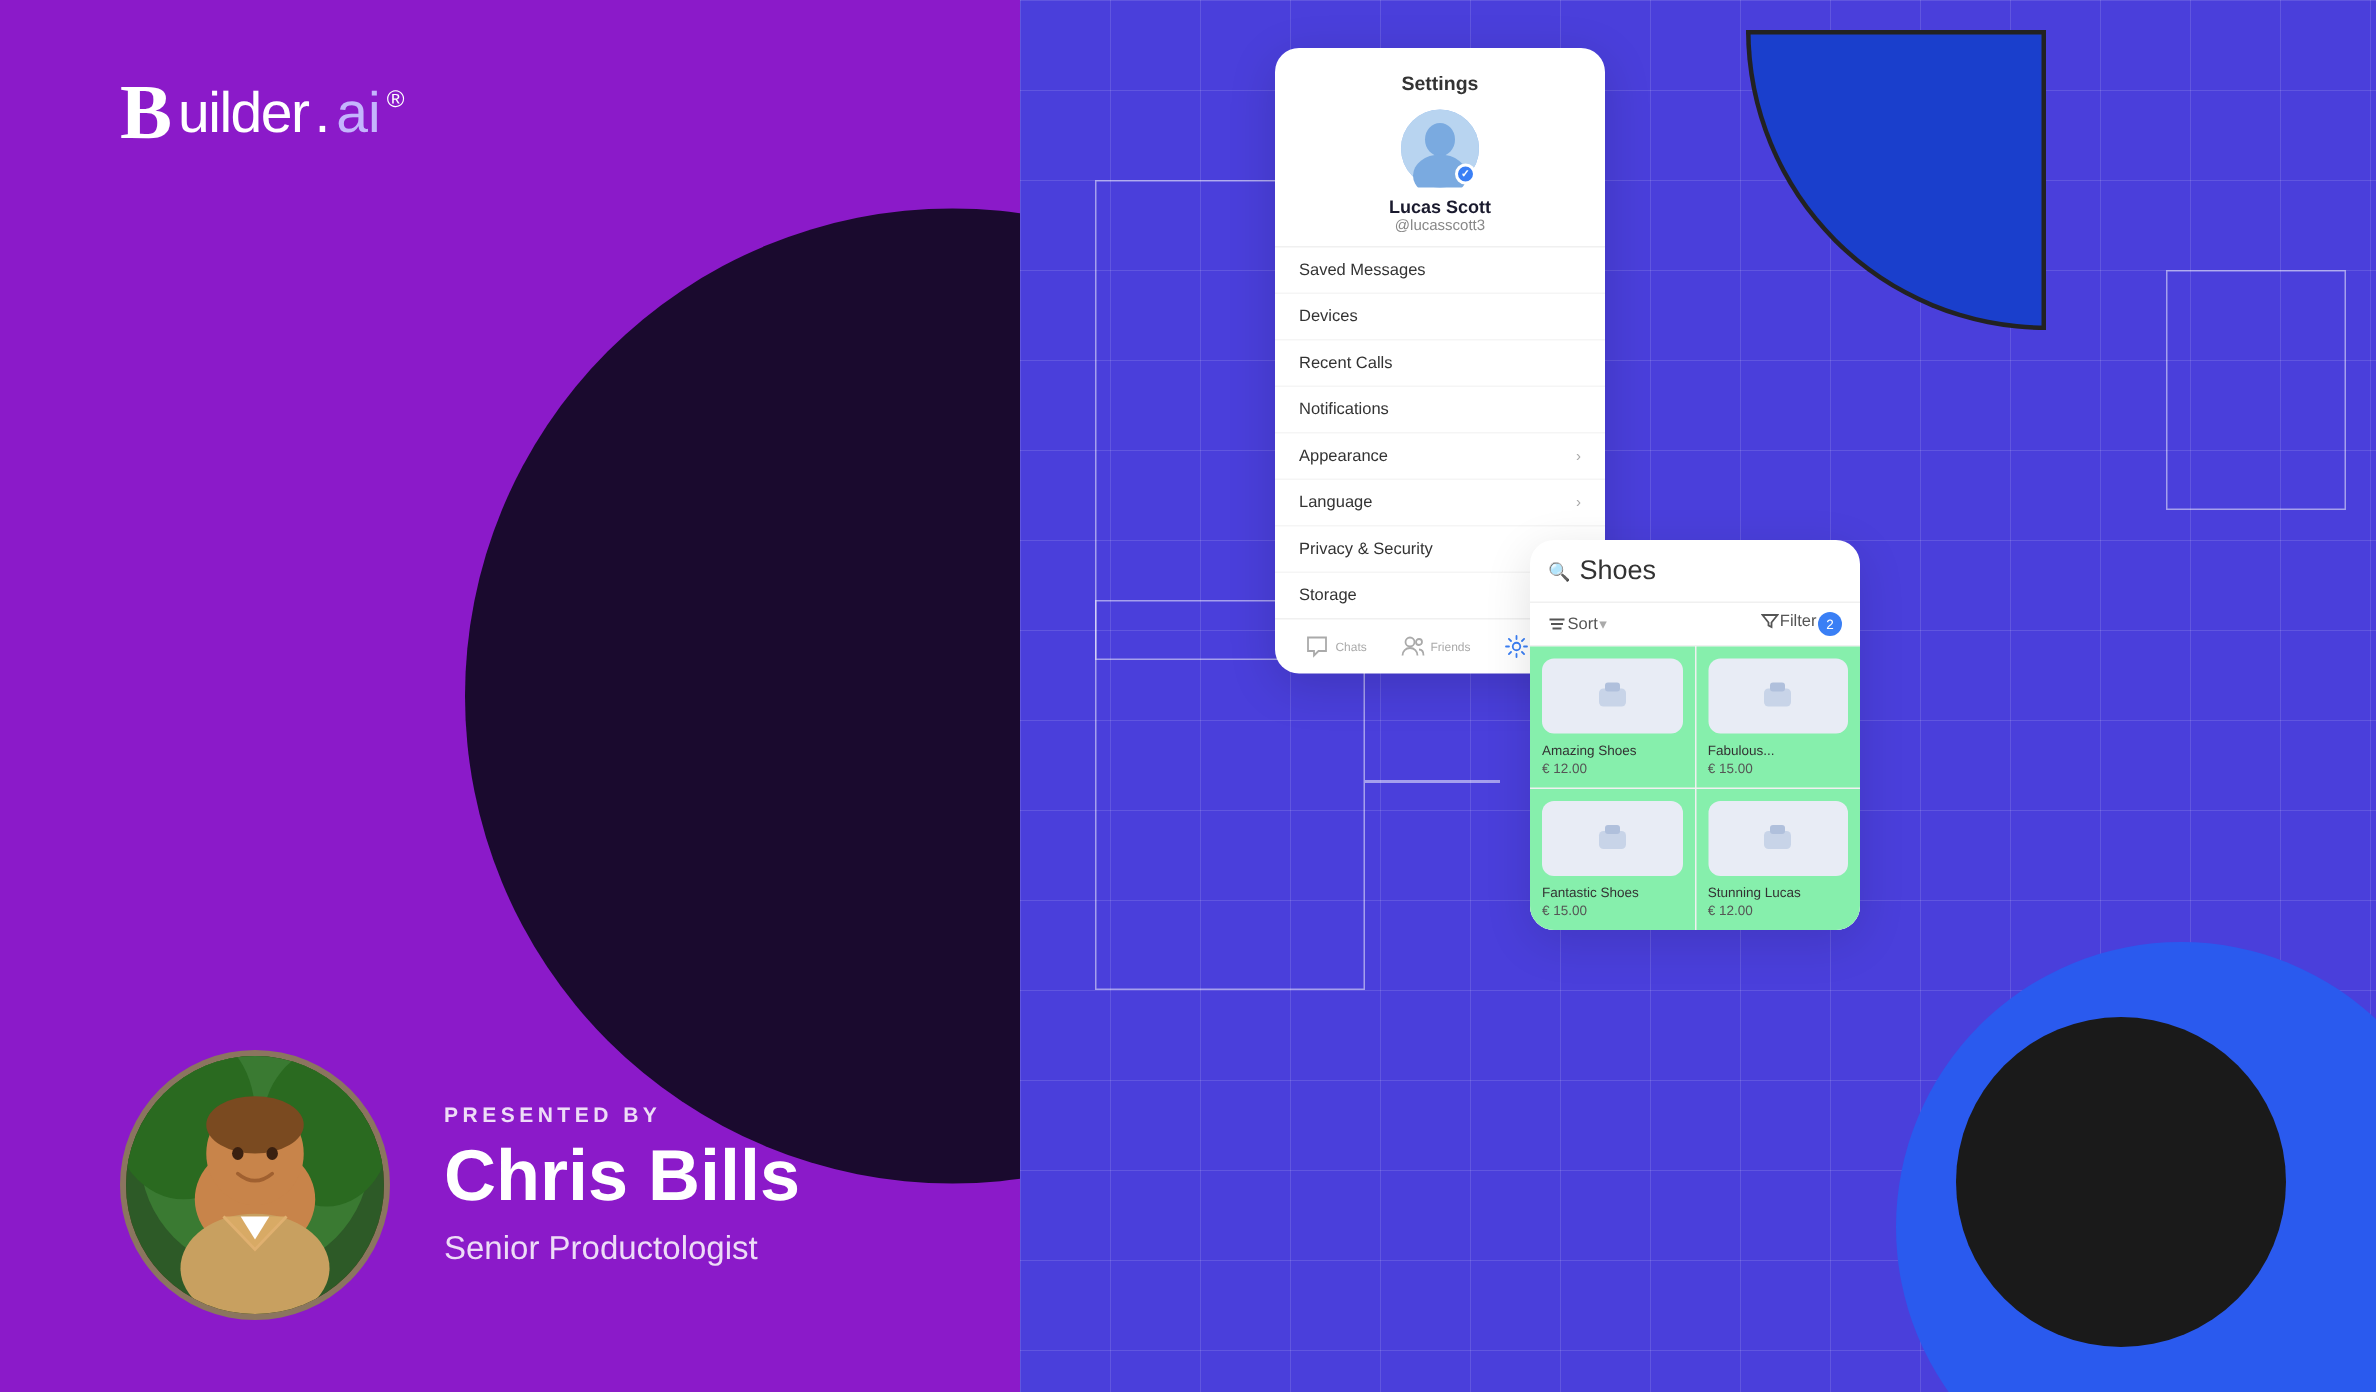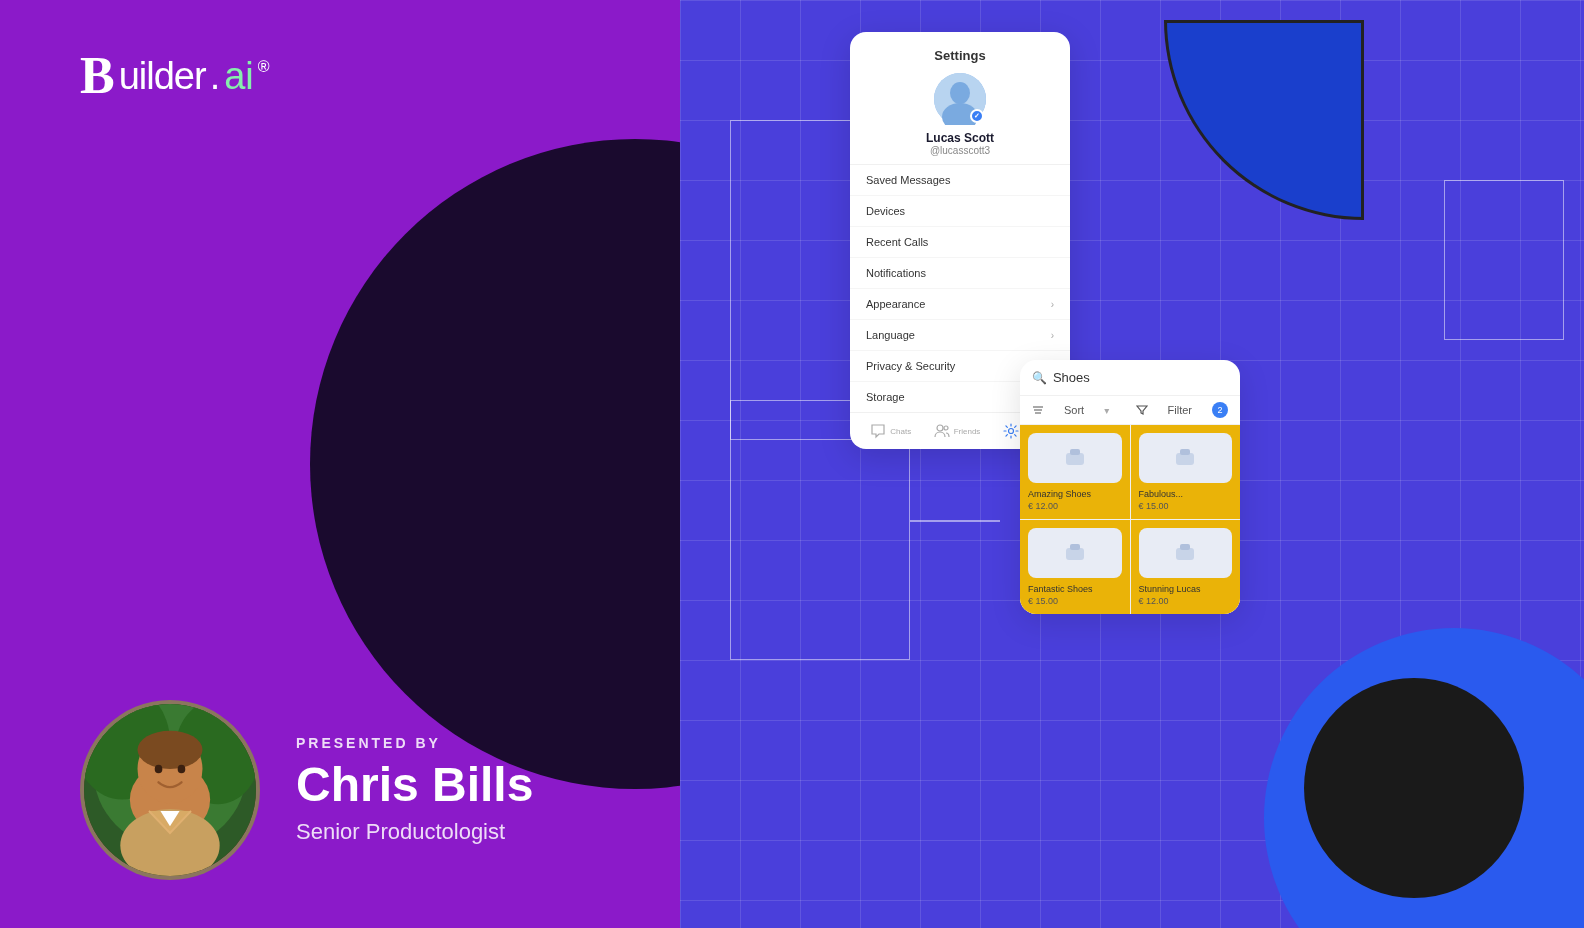--- a/index.html
+++ b/index.html
@@ -64,21 +64,21 @@
     }
 
     .logo-dot {
       font-size: 38px;
       color: white;
     }
 
     .logo-ai {
       font-size: 38px;
       font-weight: 300;
-      color: #86efac;
+      color: #c4b5fd;
     }
 
     .logo-reg {
       font-size: 16px;
       color: white;
       align-self: flex-start;
       margin-top: 8px;
     }
 
     .presenter-area {
@@ -373,37 +373,36 @@
       padding: 10px 12px;
       border-bottom: 1px solid #f0f0f0;
     }
 
     .search-icon-sm {
       color: #888;
       font-size: 12px;
     }
 
     .search-text {
-      font-size: 13px;
+      font-size: 18px;
       color: #333;
       font-weight: 500;
     }
 
     .shop-toolbar {
       display: flex;
       align-items: center;
       justify-content: space-between;
       padding: 6px 12px;
       border-bottom: 1px solid #f0f0f0;
     }
 
     .sort-btn, .filter-btn {
       display: flex;
-      align-items: center;
-      gap: 20px;
+      gap: 1px;
       font-size: 11px;
       color: #555;
     }
 
     .filter-badge {
       background: #3a7ff5;
       color: white;
       border-radius: 50%;
       width: 16px;
       height: 16px;
@@ -414,21 +413,21 @@
     }
 
     .shop-grid {
       display: grid;
       grid-template-columns: 1fr 1fr;
       gap: 1px;
       background: #f0f0f0;
     }
 
     .shop-item {
-      background: #eab308;
+      background: #86efac;
       padding: 8px;
     }
 
     .shop-item-img {
       width: 100%;
       height: 50px;
       background: #e8ecf5;
       border-radius: 8px;
       margin-bottom: 6px;
       display: flex;

